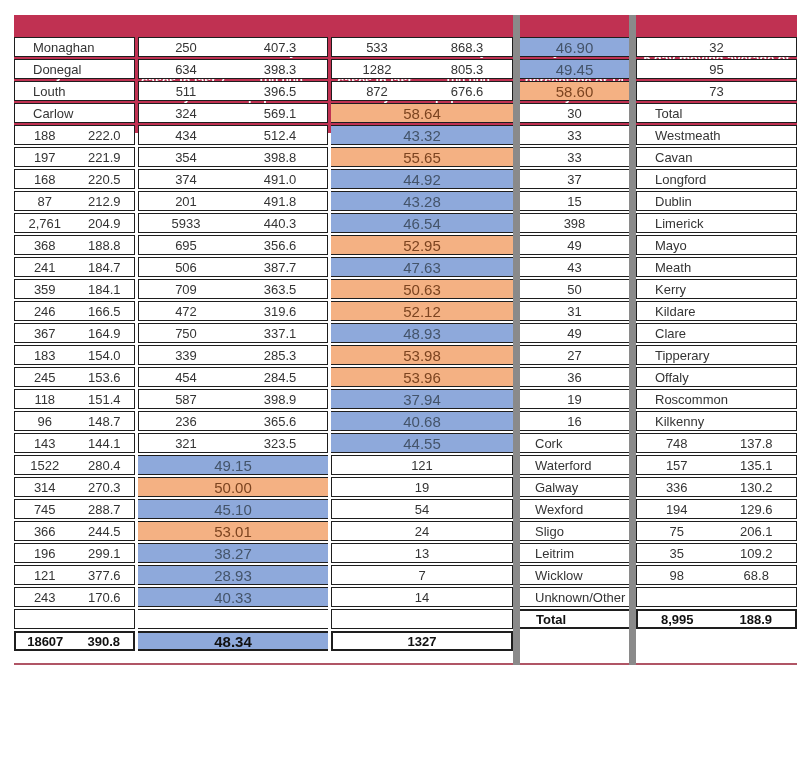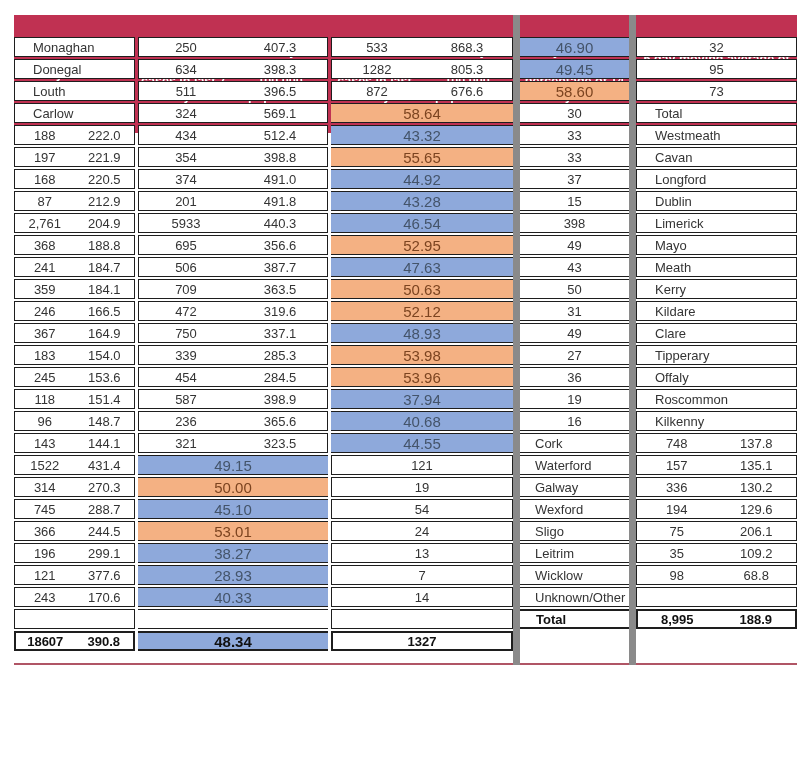--- a/index.html
+++ b/index.html
@@ -260,21 +260,21 @@
           <span>323.5</span>
         </div>
         <div class="c-pct blue">44.55</div>
         <div class="c-county">Cork</div>
         <div class="c-pair">
           <span>748</span>
           <span>137.8</span>
         </div>
         <div class="c-pair">
           <span>1522</span>
-          <span>431.4</span>
+          <span>280.4</span>
         </div>
         <div class="c-pct blue">49.15</div>
         <div class="c-avg">121</div>
         <div class="c-county">Waterford</div>
         <div class="c-pair">
           <span>157</span>
           <span>135.1</span>
         </div>
         <div class="c-pair">
           <span>314</span>

